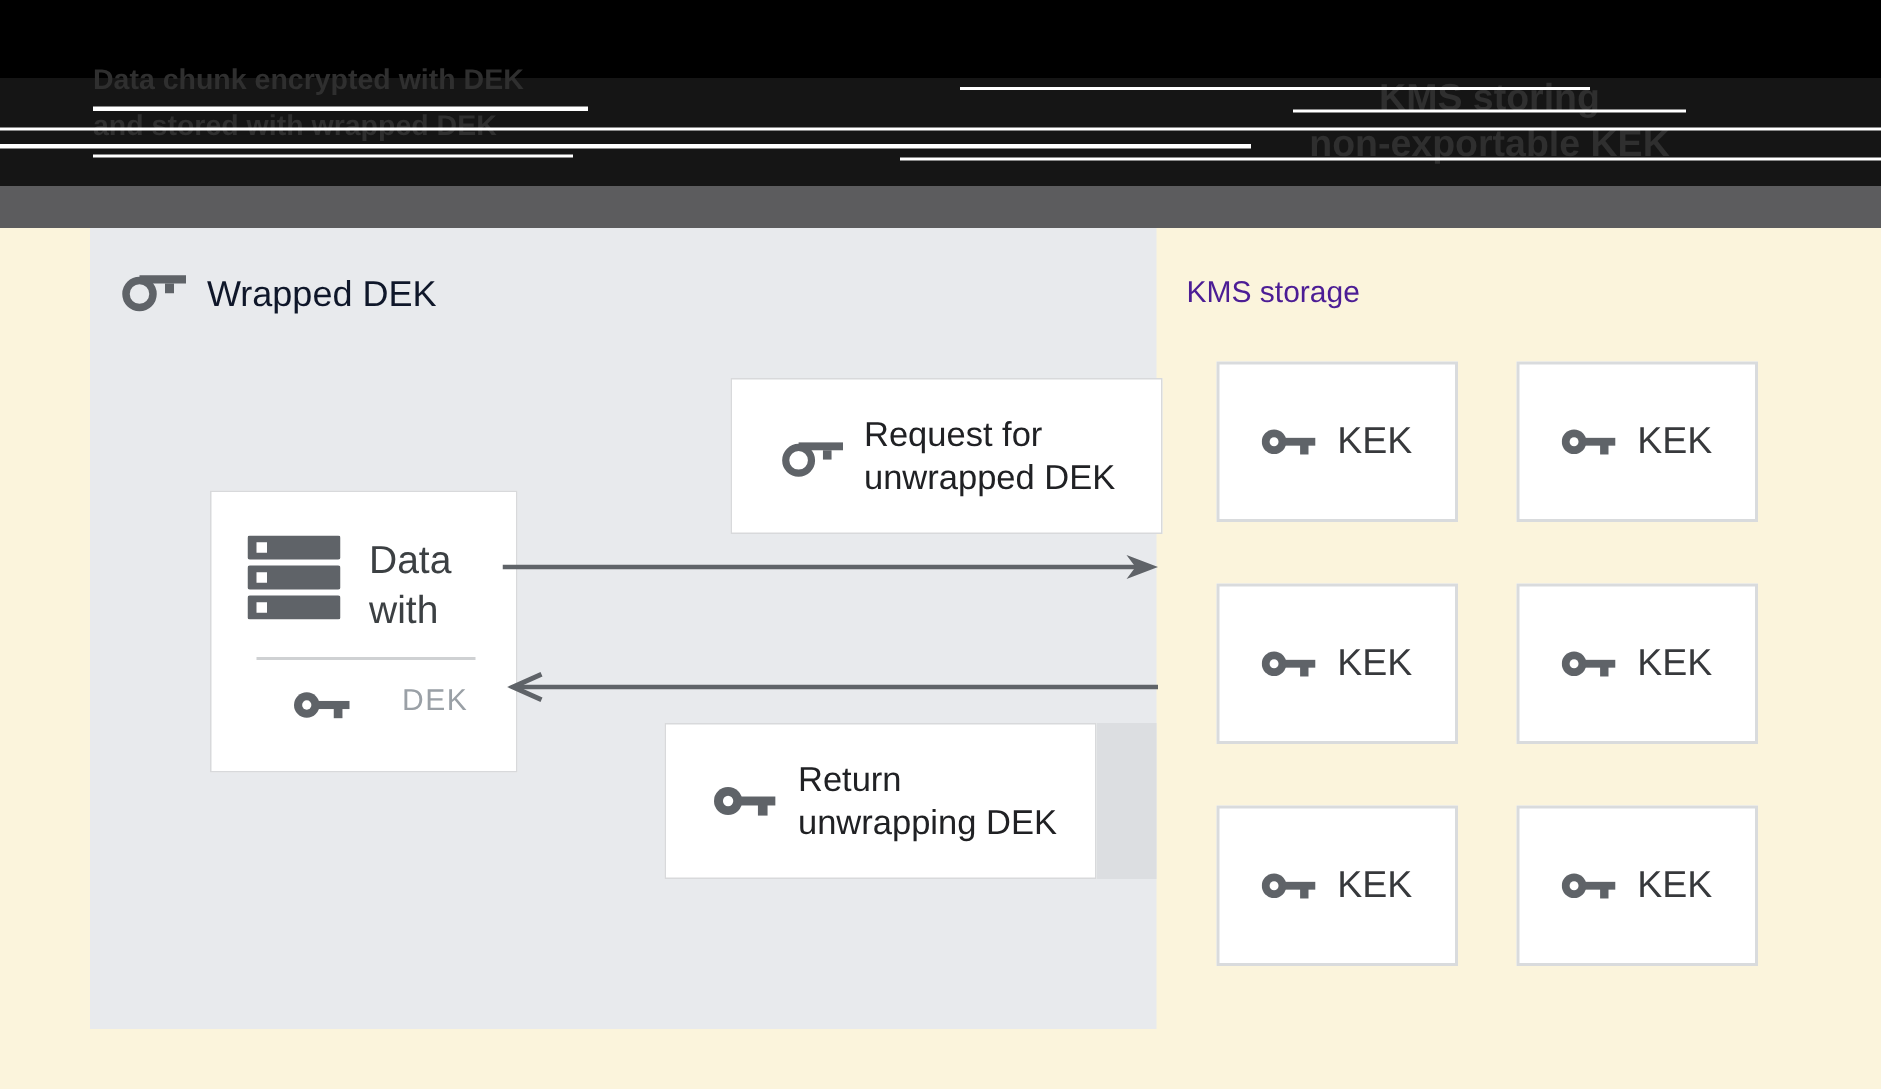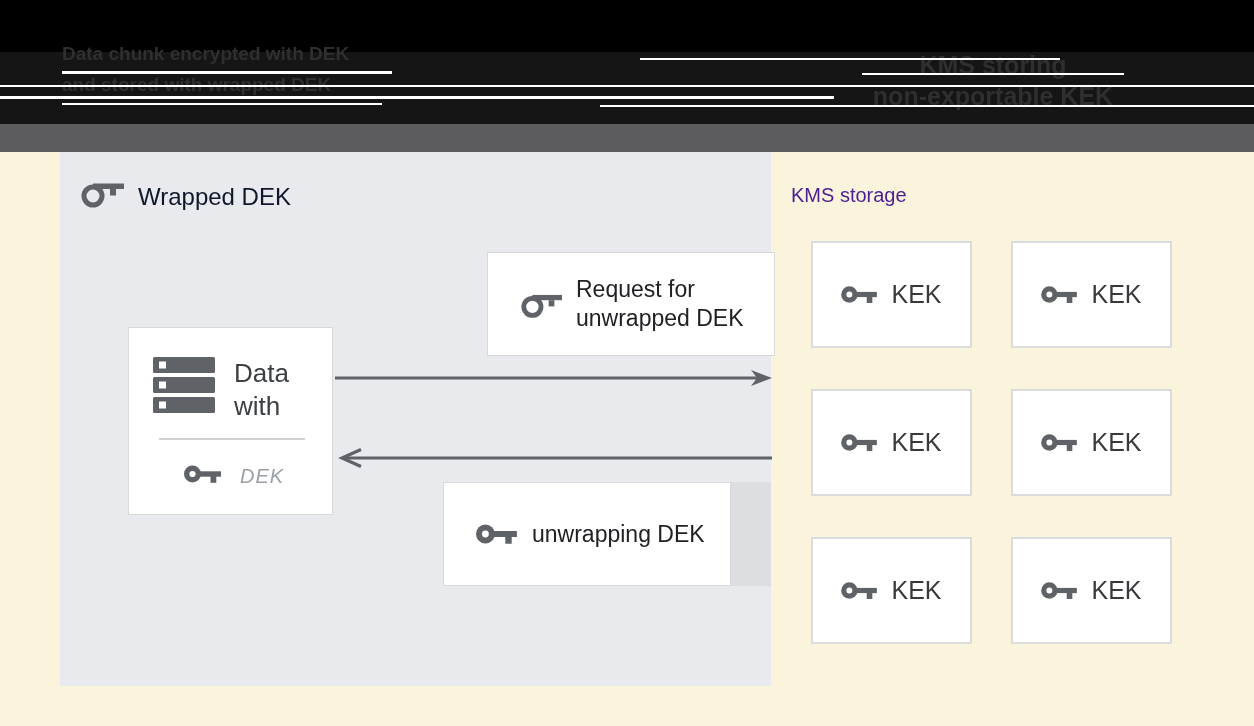--- a/index.html
+++ b/index.html
@@ -22,25 +22,25 @@
   .st5{left:862px;top:73px;width:262px;height:2px;}
   .st6{left:600px;top:105px;width:654px;height:2px;}
   .st7{left:640px;top:58px;width:420px;height:2px;}
   
   .graybar{position:absolute;left:0;top:124px;width:1254px;height:28px;background:#5c5c5e;}
   
   .panel{position:absolute;left:60px;top:152px;width:711px;height:534px;background:#e8eaed;}
   .panel-label{position:absolute;left:80px;top:175px;display:flex;align-items:flex-end;gap:14px;color:#0f172a;font-size:24px;}
   
   .card{position:absolute;background:#fff;border:1px solid #d8d9db;box-sizing:border-box;}
-  .dc-card{left:128px;top:327px;width:205px;height:188px;}
+  .dc-card{left:140px;top:327px;width:205px;height:188px;}
   .dc-row1{position:absolute;left:24px;top:29px;display:flex;gap:19px;}
   .dc-title{font-size:26px;line-height:33px;color:#3c4043;}
   .dc-divider{position:absolute;left:30px;top:110px;width:146px;height:2px;background:#cfd1d3;}
-  .dc-row2{position:absolute;left:55px;top:128px;height:32px;display:flex;align-items:flex-end;gap:18px;font-style:italic;}
+  .dc-row2{position:absolute;left:55px;top:128px;height:32px;display:flex;align-items:flex-start;gap:34px;}
   .dek-label{font-size:20px;color:#9aa0a6;letter-spacing:1px;}
   .msg-card{width:288px;height:104px;display:flex;align-items:center;padding-left:32px;gap:14px;}
   .req-card{left:443px;top:252px;margin-left:44px;}
   .ret-card{left:443px;top:482px;}
   .msg-text{font-size:23px;line-height:29px;color:#202124;}
   .tab{position:absolute;width:40px;height:104px;background:#dcdee1;}
   .tab-req{left:731px;top:252px;}
   .tab-ret{left:731px;top:482px;}
   
   .arrow{position:absolute;}
@@ -132,20 +132,21 @@
 
   <div class="tab tab-ret"></div>
   <div class="card msg-card ret-card">
     <svg class="icon" width="42" height="32" viewBox="0 0 38 28">
       <circle cx="8.5" cy="14" r="8.5" fill="#5f6368"></circle>
       <circle cx="8.5" cy="14" r="3.1" fill="#fff"></circle>
       <rect x="14" y="11.3" width="23" height="5.4" fill="#5f6368"></rect>
       <rect x="26.5" y="16" width="5.8" height="6.8" fill="#5f6368"></rect>
     </svg>
     <div class="msg-text">
+      <div>Return</div>
       <div>unwrapping DEK</div>
     </div>
   </div>
 
   <svg class="arrow arrow-right" width="437" height="20" viewBox="0 0 437 20">
     <line x1="0" y1="10" x2="424" y2="10" stroke="#5f6368" stroke-width="3"></line>
     <polygon points="416,2 437,10 416,18 422,10" fill="#5f6368"></polygon>
   </svg>
   <svg class="arrow arrow-left" width="435" height="20" viewBox="0 0 435 20">
     <line x1="435" y1="10" x2="6" y2="10" stroke="#5f6368" stroke-width="3"></line>

